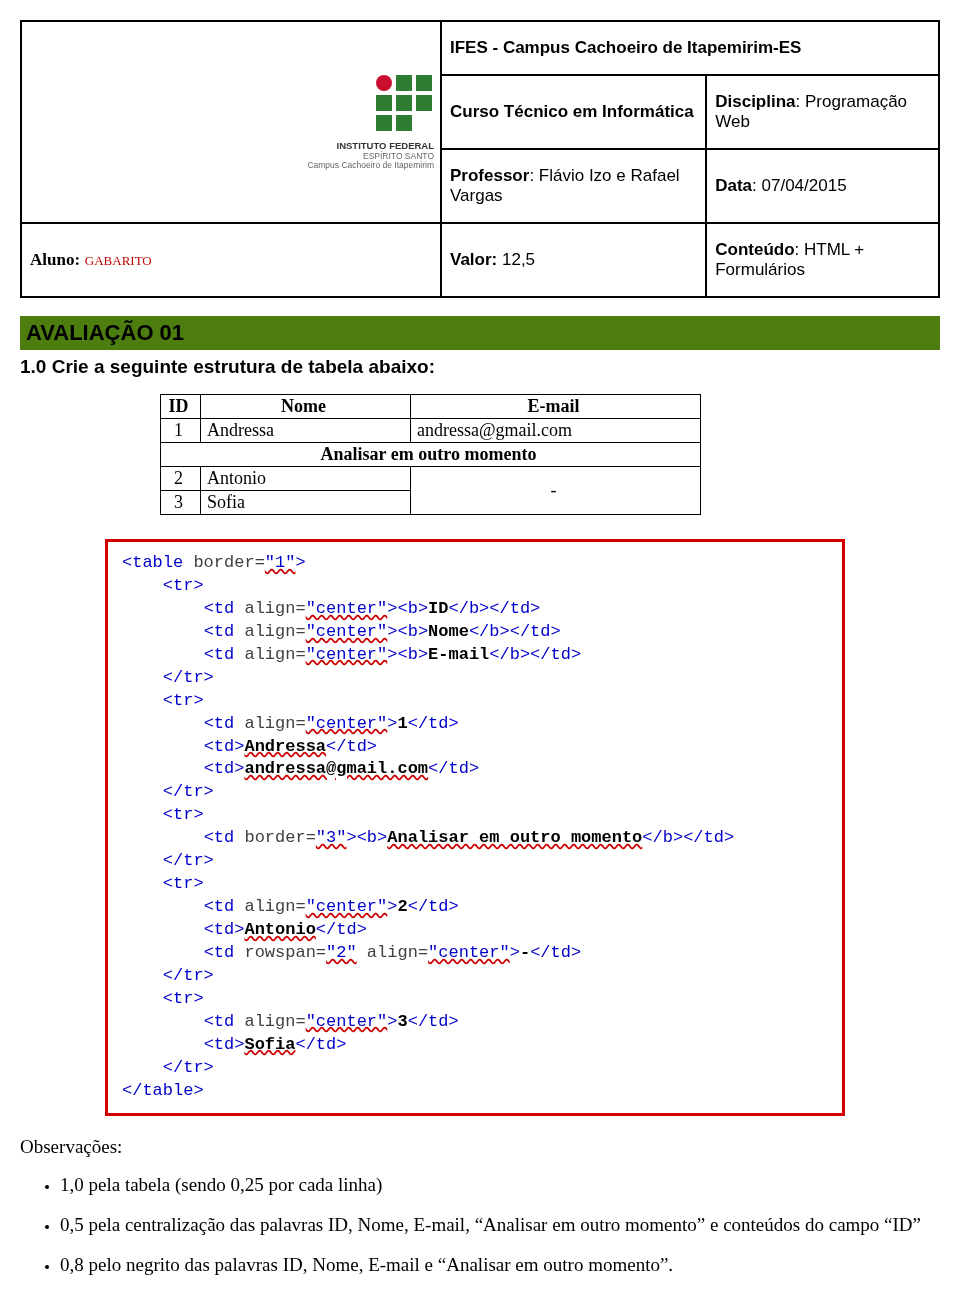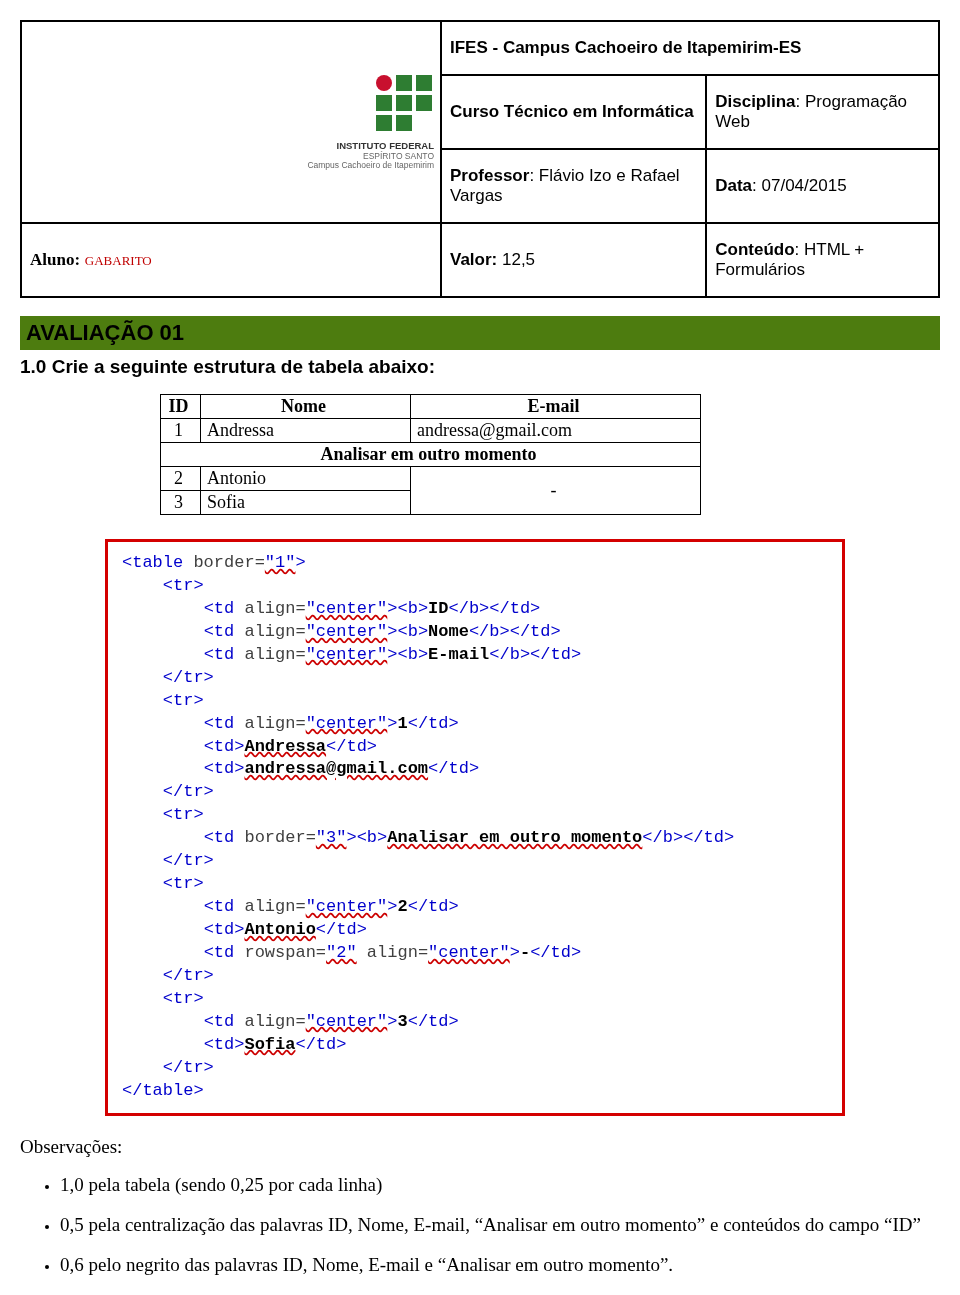--- a/index.html
+++ b/index.html
@@ -206,14 +206,14 @@
     <span class="tag">&lt;tr&gt;</span>
         <span class="tag">&lt;td</span><span class="attr"> align=</span><span class="str">"center"</span><span class="tag">&gt;</span><span class="txt">3</span><span class="tag">&lt;/td&gt;</span>
         <span class="tag">&lt;td&gt;</span><span class="txtu">Sofia</span><span class="tag">&lt;/td&gt;</span>
     <span class="tag">&lt;/tr&gt;</span>
 <span class="tag">&lt;/table&gt;</span></div>
 
 <div class="obs-title">Observações:</div>
 <ul class="obs">
   <li>1,0 pela tabela (sendo 0,25 por cada linha)</li>
   <li>0,5 pela centralização das palavras ID, Nome, E-mail, “Analisar em outro momento” e conteúdos do campo “ID”</li>
-  <li>0,6 pelo negrito das palavras ID, Nome, E-mail e “Analisar em outro momento”.</li>
+  <li>0,8 pelo negrito das palavras ID, Nome, E-mail e “Analisar em outro momento”.</li>
 </ul>
 
 </body></html>

